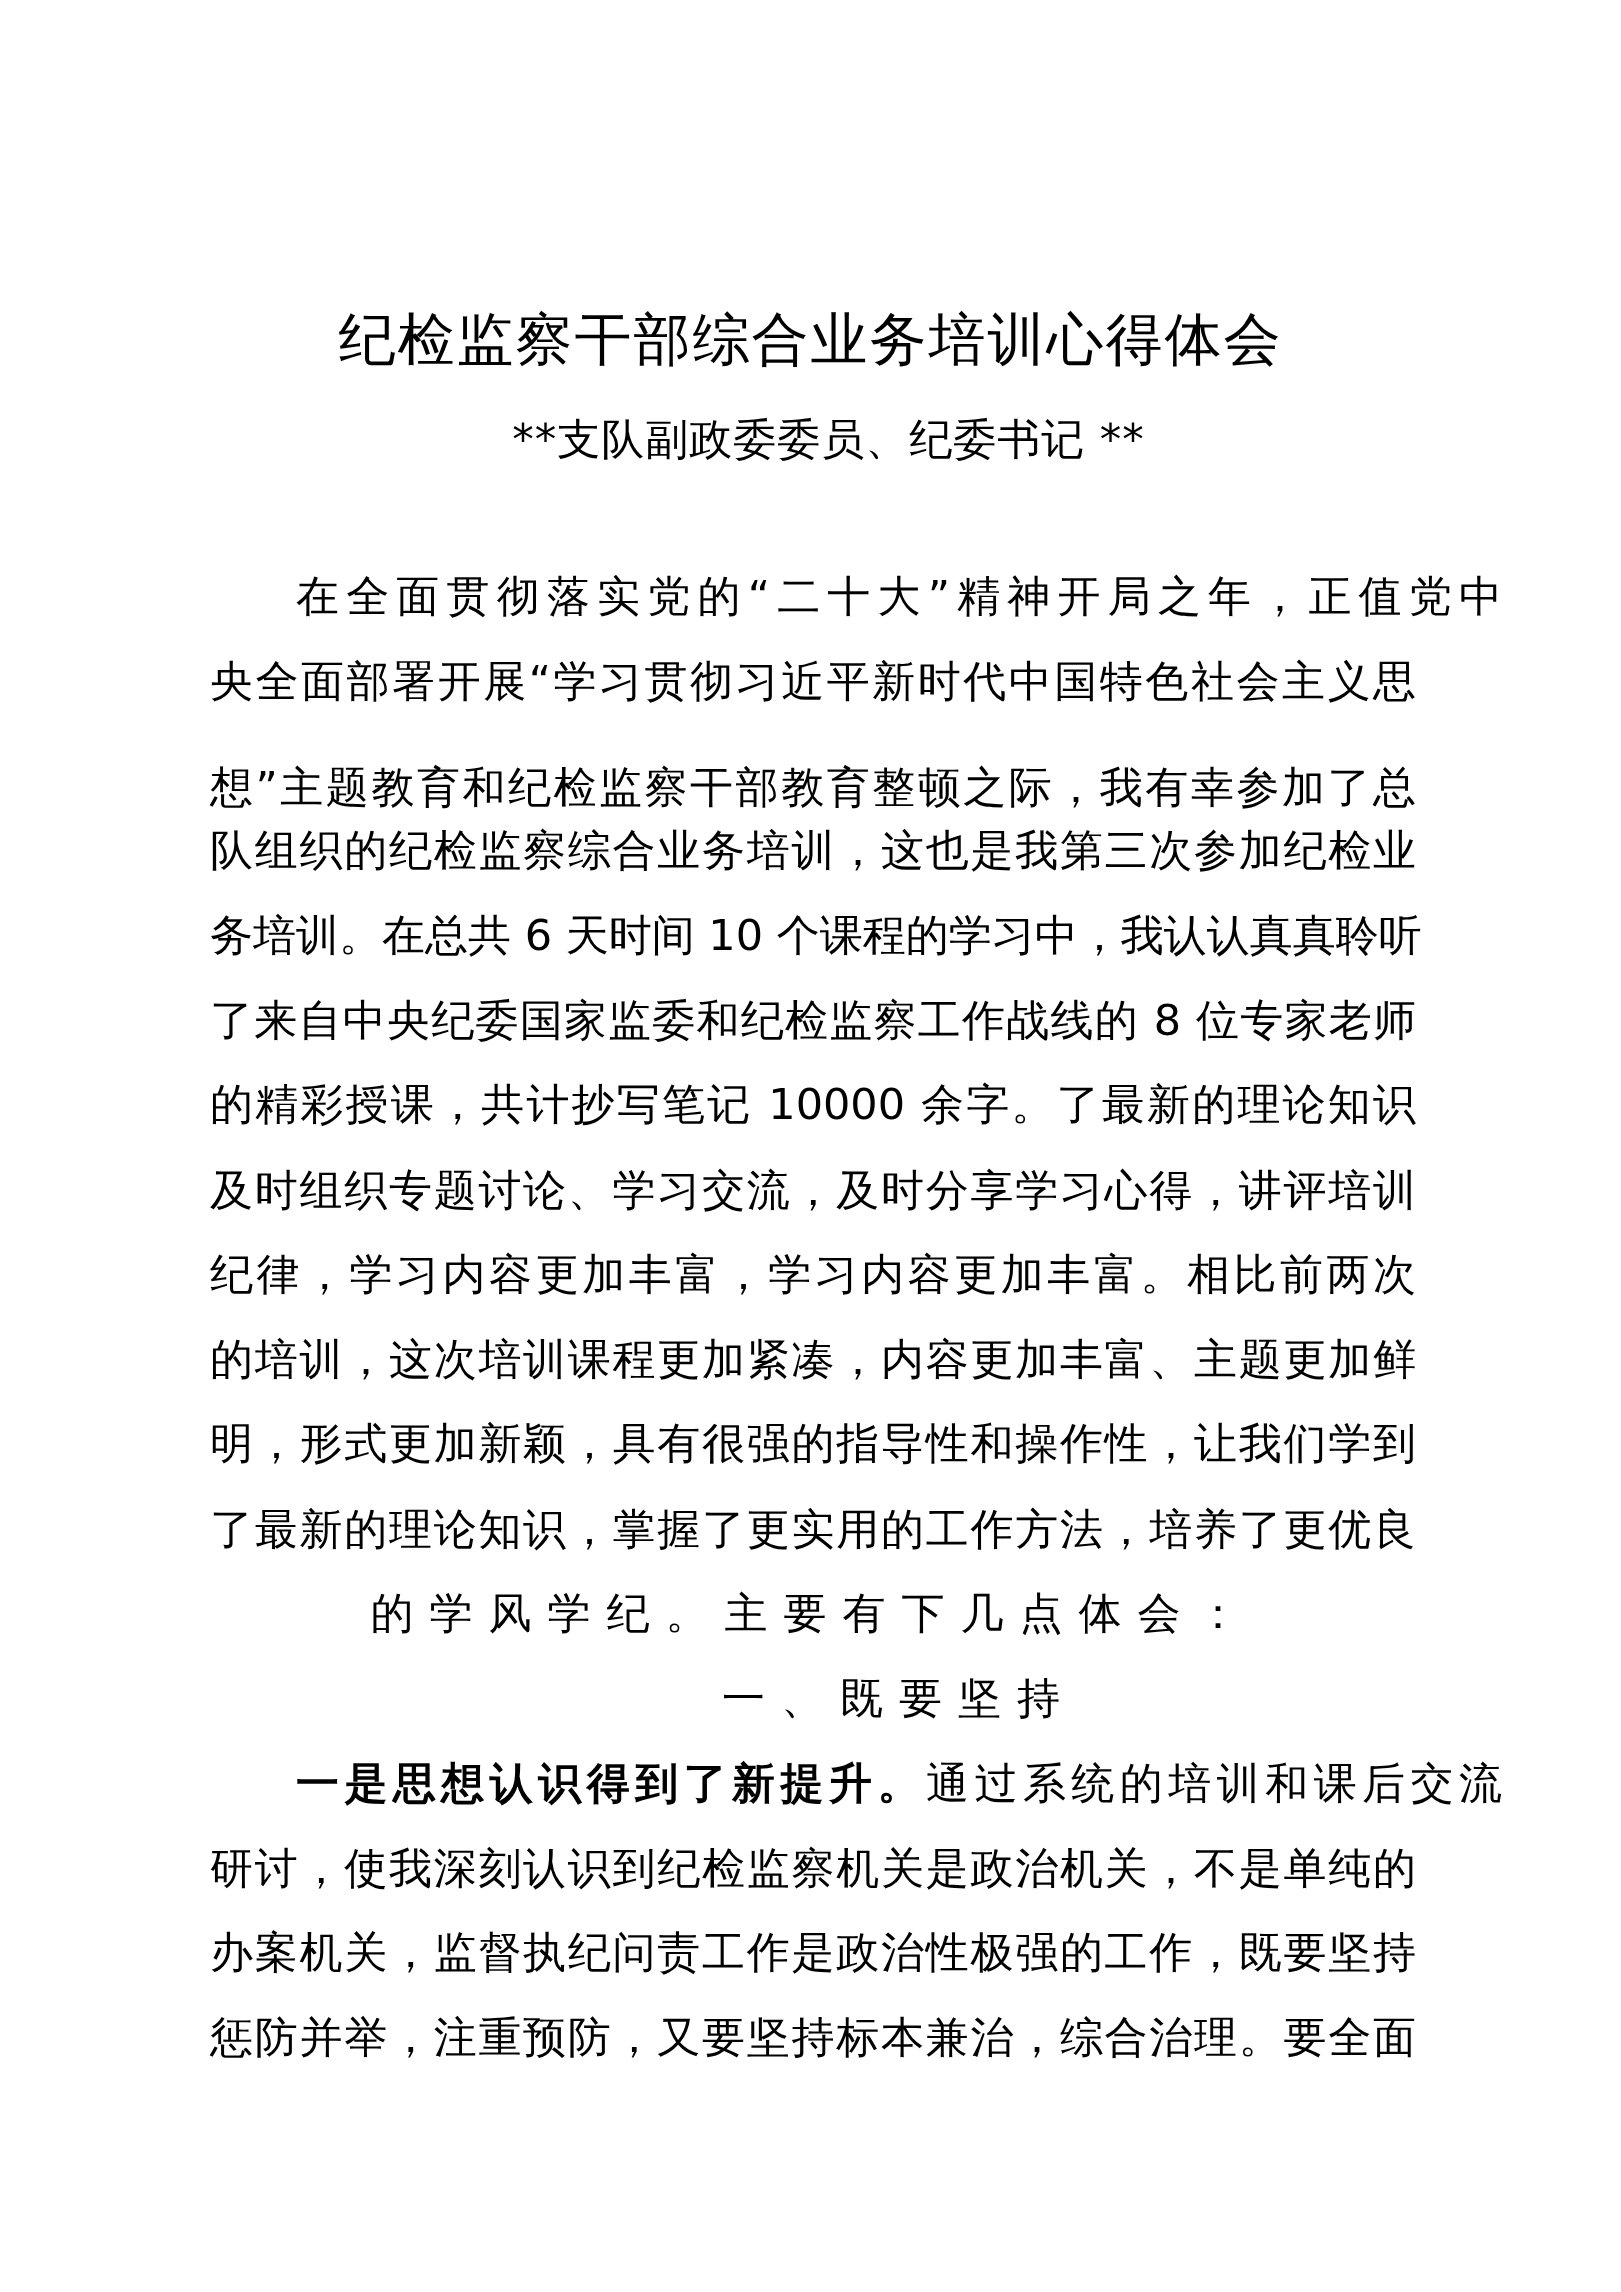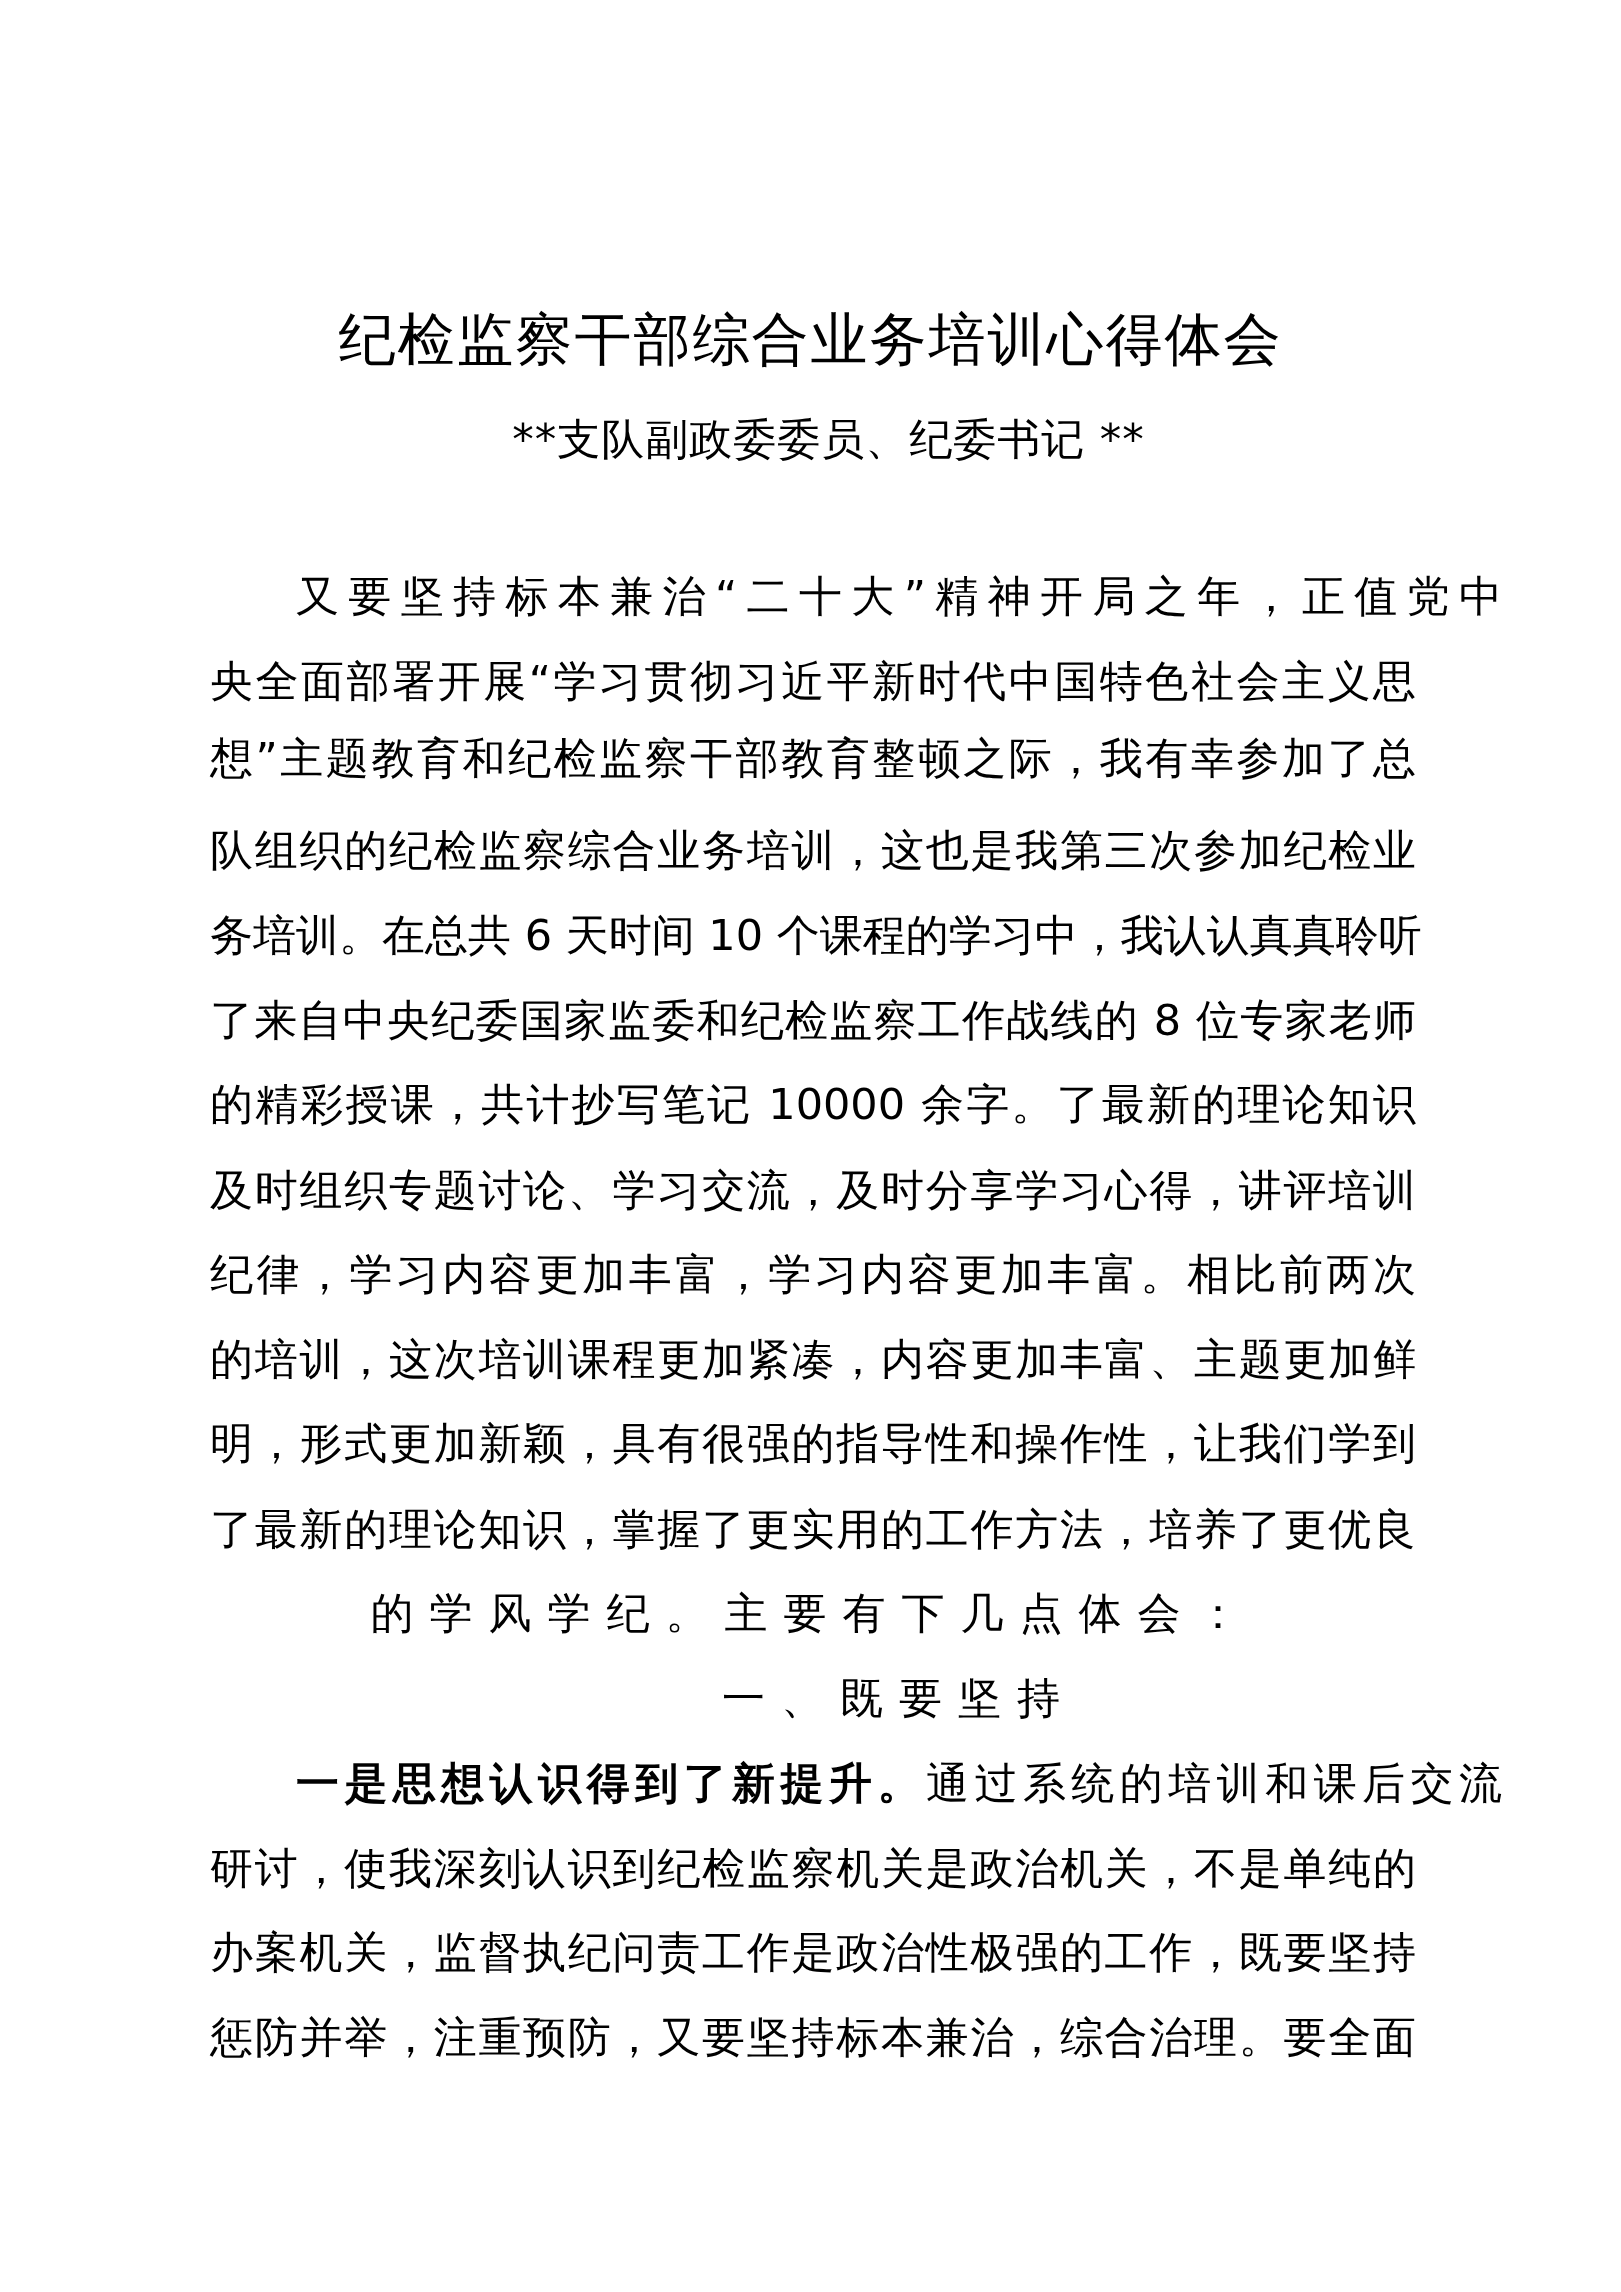--- a/index.html
+++ b/index.html
@@ -74,23 +74,23 @@
 </head>
 <body>
 
 <div class="page">
 
   <h1 class="title">纪检监察干部综合业务培训心得体会</h1>
   <p class="subtitle">**支队副政委委员、纪委书记  **</p>
 
   <div class="body-text">
 
-    <div class="line indent justify" style="top:562px">又要坚持标本兼治“二十大”精神开局之年，正值党中</div>
+    <div class="line indent justify" style="top:562px">在全面贯彻落实党的“二十大”精神开局之年，正值党中</div>
     <div class="line justify" style="top:647px">央全面部署开展“学习贯彻习近平新时代中国特色社会主义思</div>
-    <div class="line justify" style="top:724px">想”主题教育和纪检监察干部教育整顿之际，我有幸参加了总</div>
+    <div class="line justify" style="top:753px">想”主题教育和纪检监察干部教育整顿之际，我有幸参加了总</div>
     <div class="line justify" style="top:816px">队组织的纪检监察综合业务培训，这也是我第三次参加纪检业</div>
     <div class="line justify" style="top:901px">务培训。在总共 6 天时间 10 个课程的学习中，我认认真真聆听</div>
     <div class="line justify" style="top:986px">了来自中央纪委国家监委和纪检监察工作战线的 8 位专家老师</div>
     <div class="line justify" style="top:1070px">的精彩授课，共计抄写笔记 10000 余字。了最新的理论知识</div>
     <div class="line justify" style="top:1156px">及时组织专题讨论、学习交流，及时分享学习心得，讲评培训</div>
     <div class="line justify" style="top:1240px">纪律，学习内容更加丰富，学习内容更加丰富。相比前两次</div>
     <div class="line justify" style="top:1325px">的培训，这次培训课程更加紧凑，内容更加丰富、主题更加鲜</div>
     <div class="line justify" style="top:1409px">明，形式更加新颖，具有很强的指导性和操作性，让我们学到</div>
     <div class="line justify" style="top:1495px">了最新的理论知识，掌握了更实用的工作方法，培养了更优良</div>
     <div class="line" style="top:1579px; letter-spacing:16px">的学风学纪。主要有下几点体会：</div>

